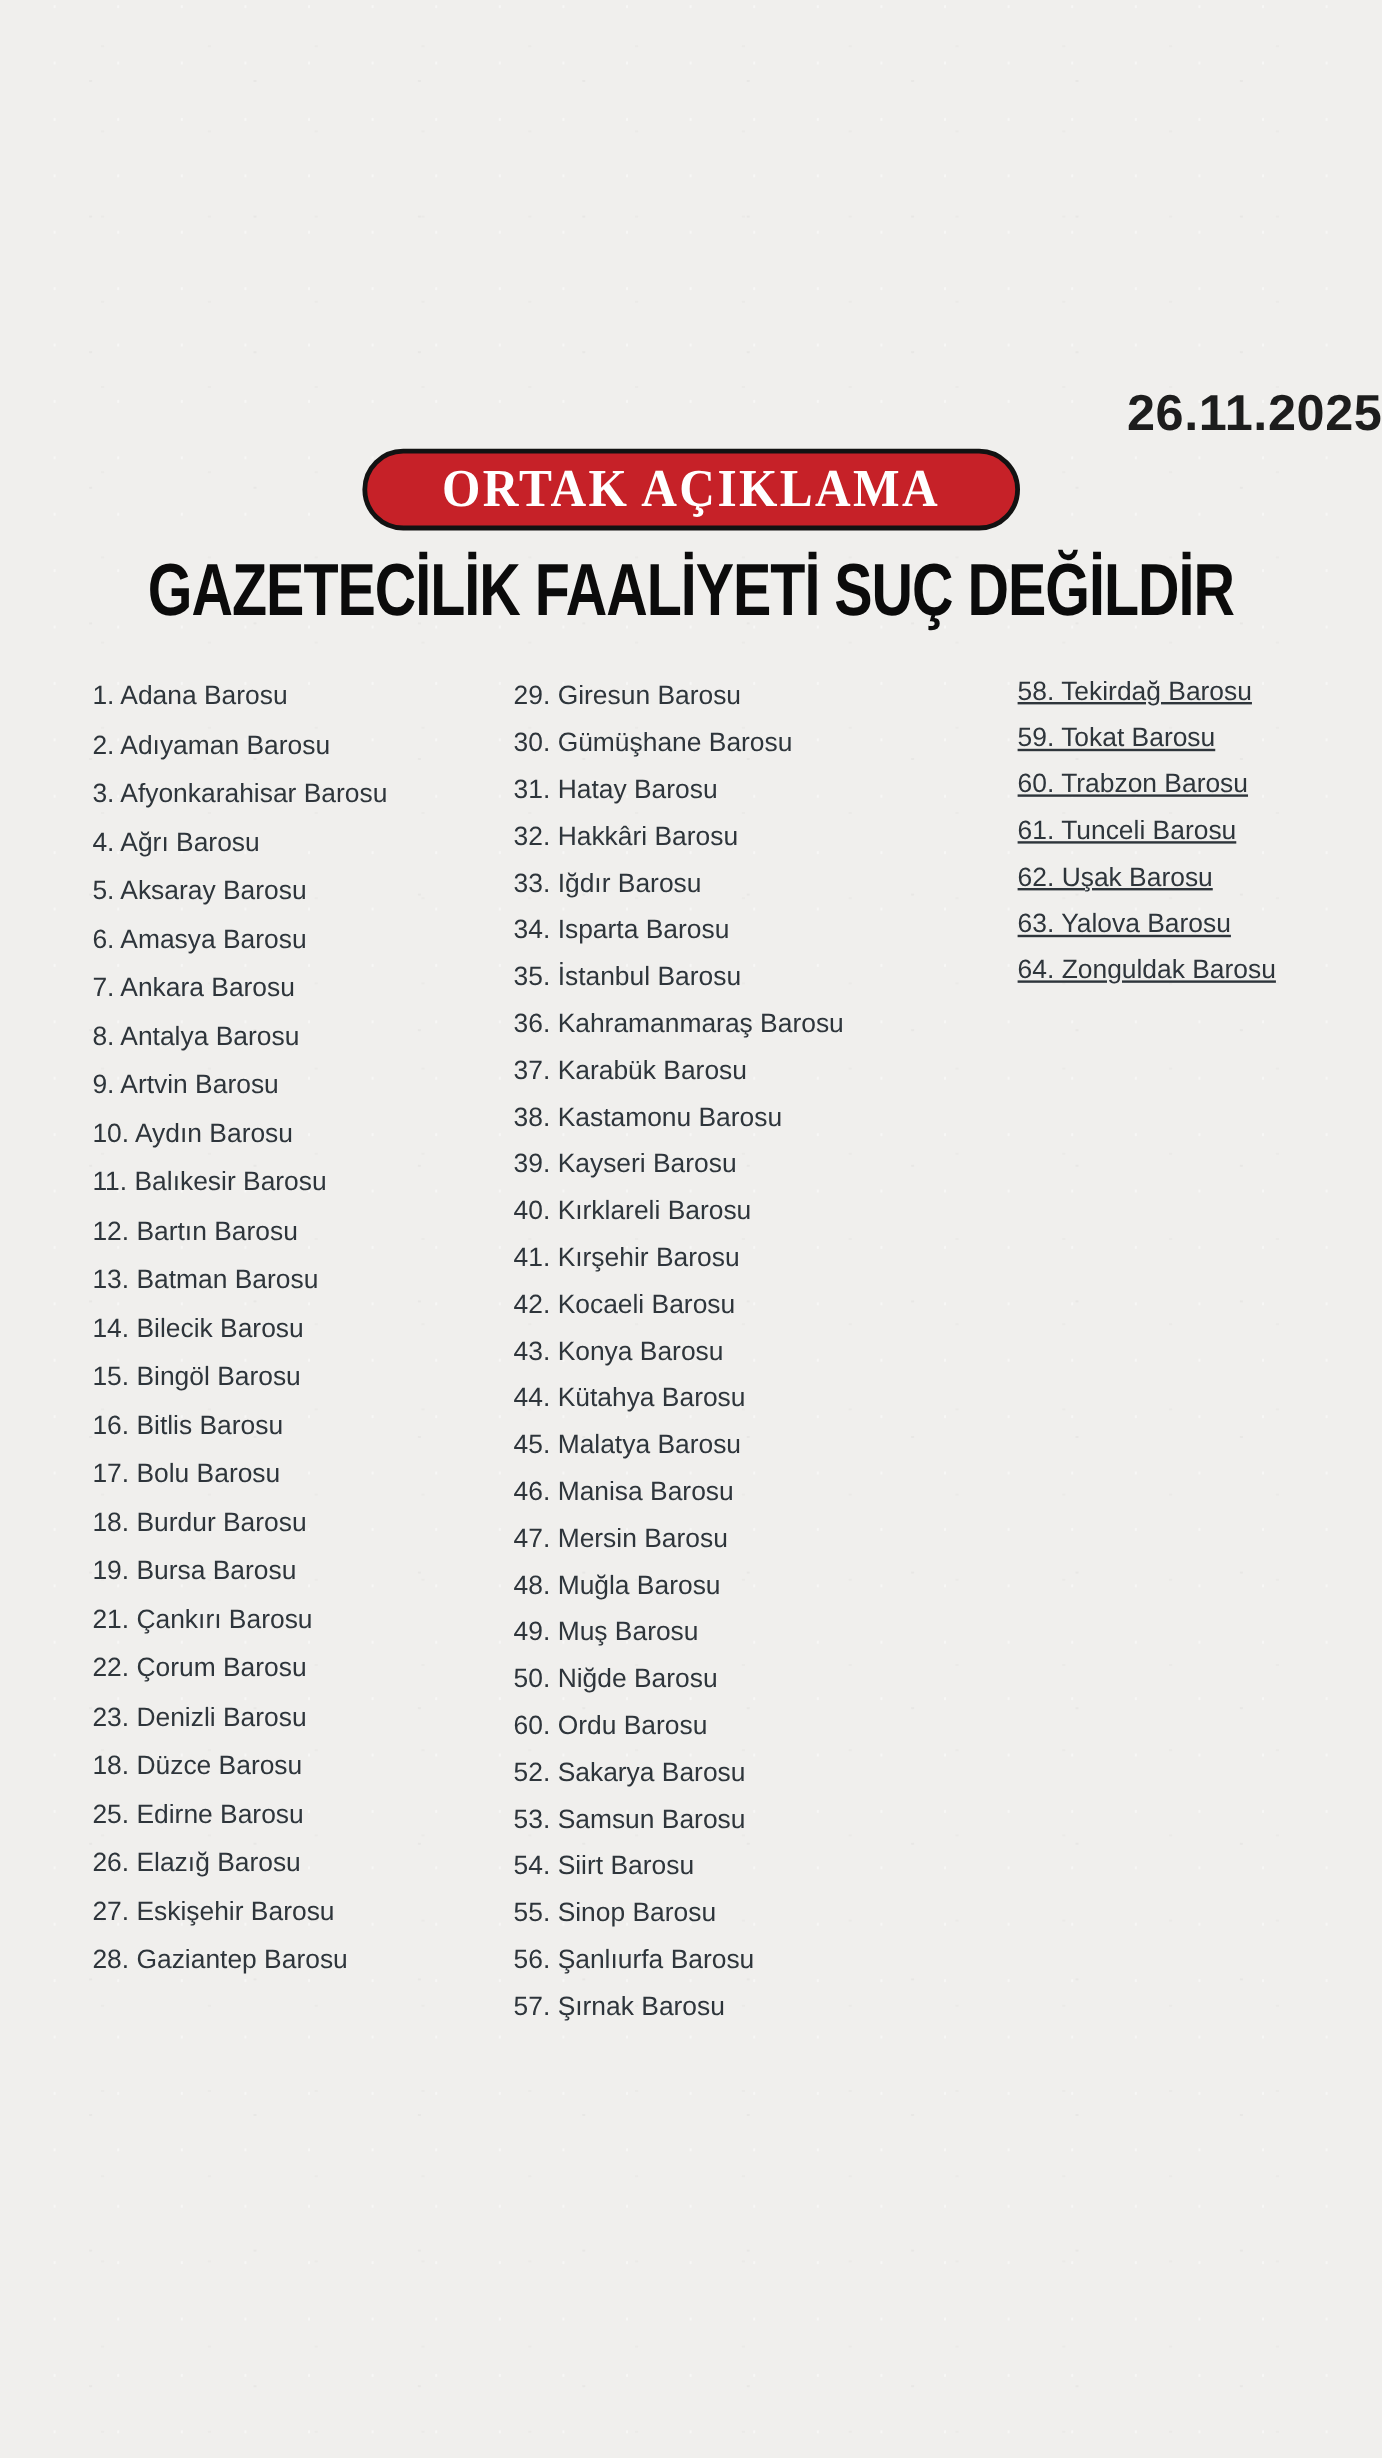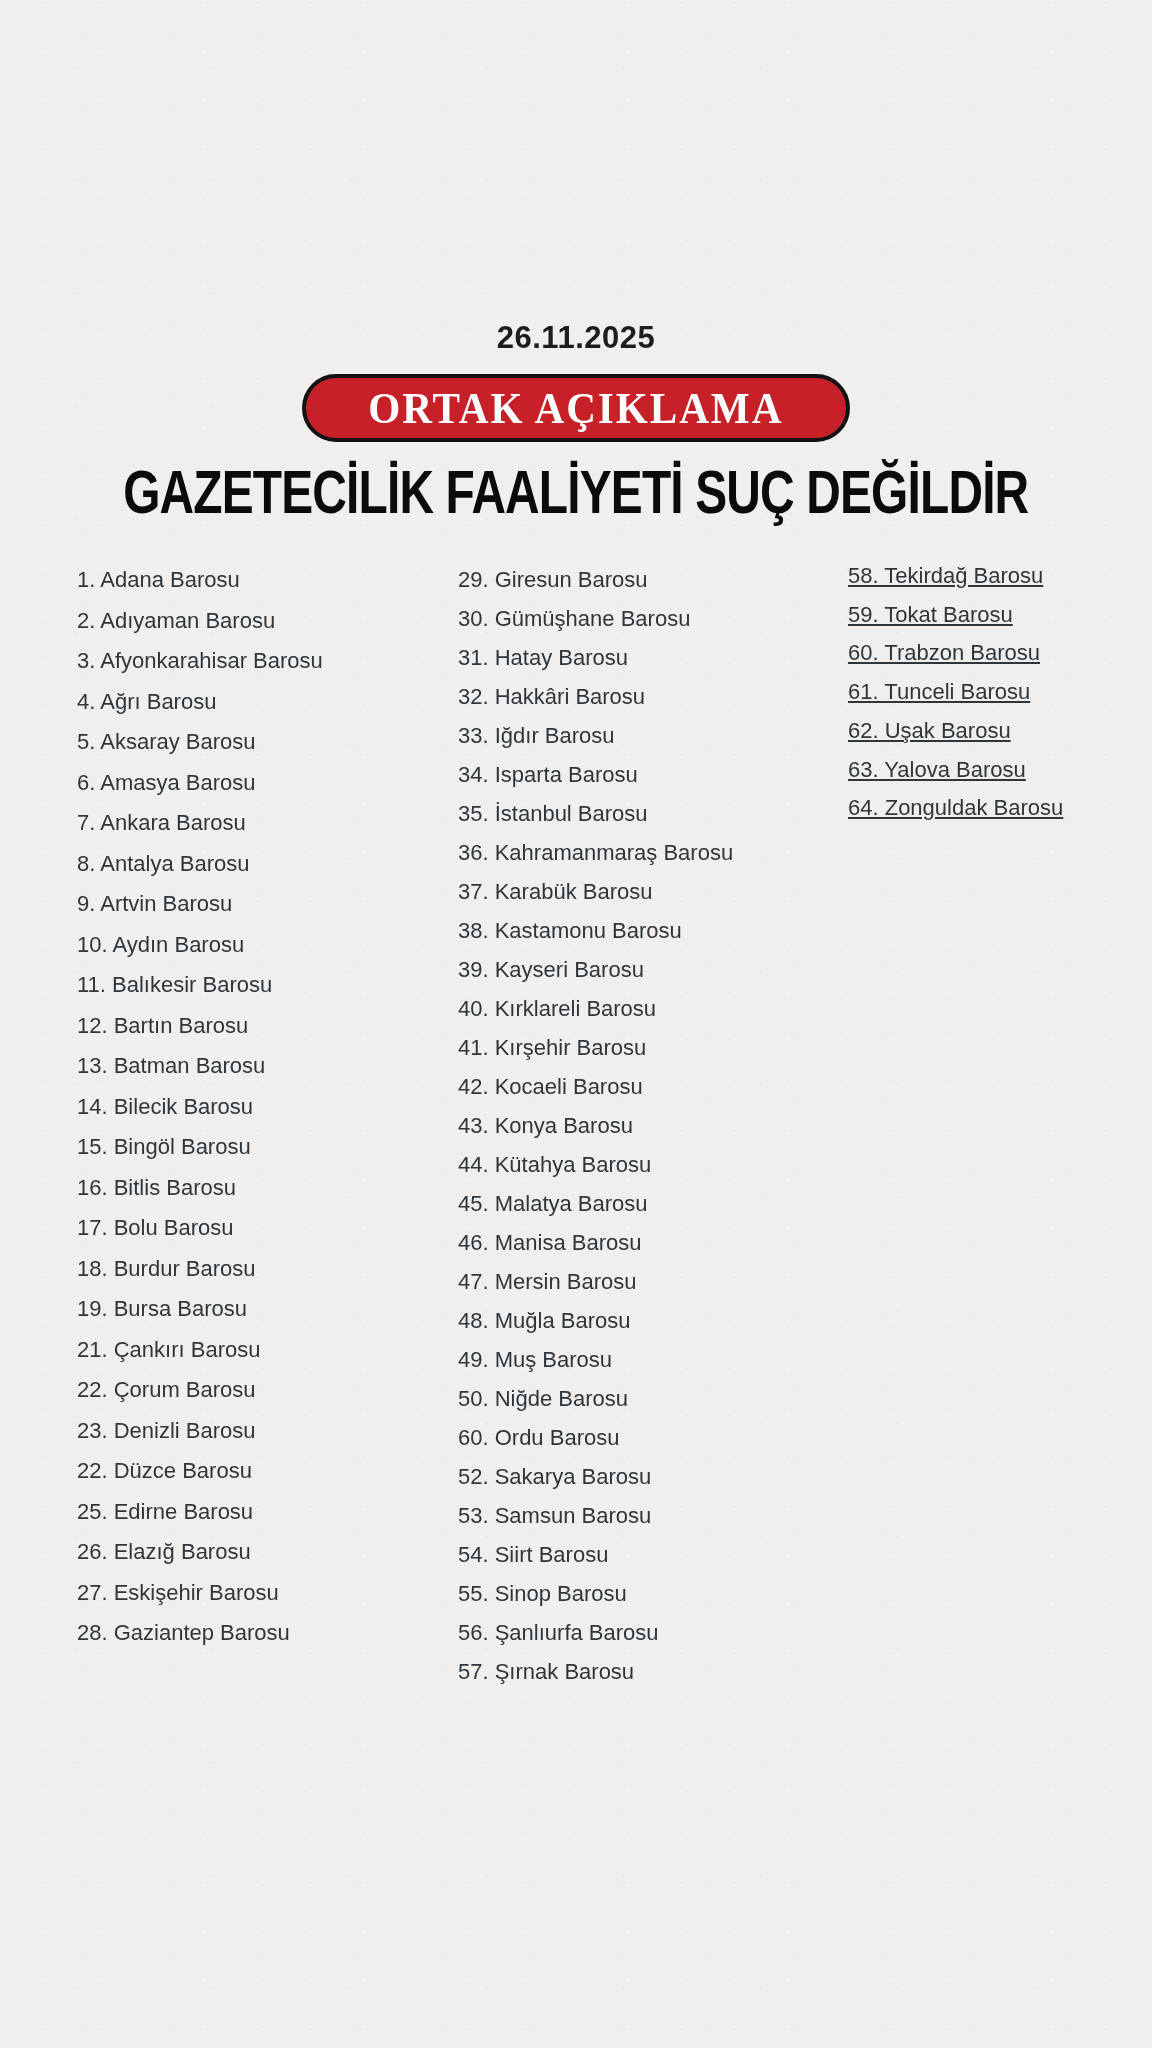--- a/index.html
+++ b/index.html
@@ -17,22 +17,22 @@
     background-image:
       radial-gradient(rgba(60,60,55,0.045) 1px, transparent 1.4px),
       radial-gradient(rgba(90,85,75,0.035) 1px, transparent 1.3px),
       radial-gradient(rgba(255,255,255,0.5) 1px, transparent 1.2px);
     background-size: 137px 113px, 89px 71px, 53px 47px;
     background-position: 7px 11px, 41px 3px, 19px 29px;
   }
   .date {
     position: absolute;
     top: 320px; left: 0; width: 100%;
-    text-align: center;
-    font-size: 31px;
+    text-align: right;
+    font-size: 42px;
     font-weight: 600;
     letter-spacing: 0.5px;
     color: #1d1d1d;
   }
   .badge {
     position: absolute;
     top: 374px; left: 50%;
     transform: translateX(-50%);
     width: 548px; height: 68px;
     background: #c62128;
@@ -70,21 +70,21 @@
   }
   .col {
     position: absolute;
     margin: 0; padding: 0;
     list-style: none;
     font-size: 22px;
     color: #2e353b;
     white-space: nowrap;
   }
   .col-1 { left: 77px;  top: 560px; line-height: 40.5px; }
-  .col-2 { left: 458px; top: 560px; line-height: 39px; }
+  .col-2 { left: 428px; top: 560px; line-height: 39px; }
   .col-3 { left: 848px; top: 557px; line-height: 38.7px; text-decoration: underline; }
 </style>
 </head>
 <body>
 
 <div id="canvas">
 
   <div class="date">26.11.2025</div>
 
   <div class="badge">
@@ -111,21 +111,21 @@
     <li>13. Batman Barosu</li>
     <li>14. Bilecik Barosu</li>
     <li>15. Bingöl Barosu</li>
     <li>16. Bitlis Barosu</li>
     <li>17. Bolu Barosu</li>
     <li>18. Burdur Barosu</li>
     <li>19. Bursa Barosu</li>
     <li>21. Çankırı Barosu</li>
     <li>22. Çorum Barosu</li>
     <li>23. Denizli Barosu</li>
-    <li>22. Düzce Barosu</li>
+    <li>18. Düzce Barosu</li>
     <li>25. Edirne Barosu</li>
     <li>26. Elazığ Barosu</li>
     <li>27. Eskişehir Barosu</li>
     <li>28. Gaziantep Barosu</li>
   </ul>
 
   <ul class="col col-2">
     <li>29. Giresun Barosu</li>
     <li>30. Gümüşhane Barosu</li>
     <li>31. Hatay Barosu</li>

